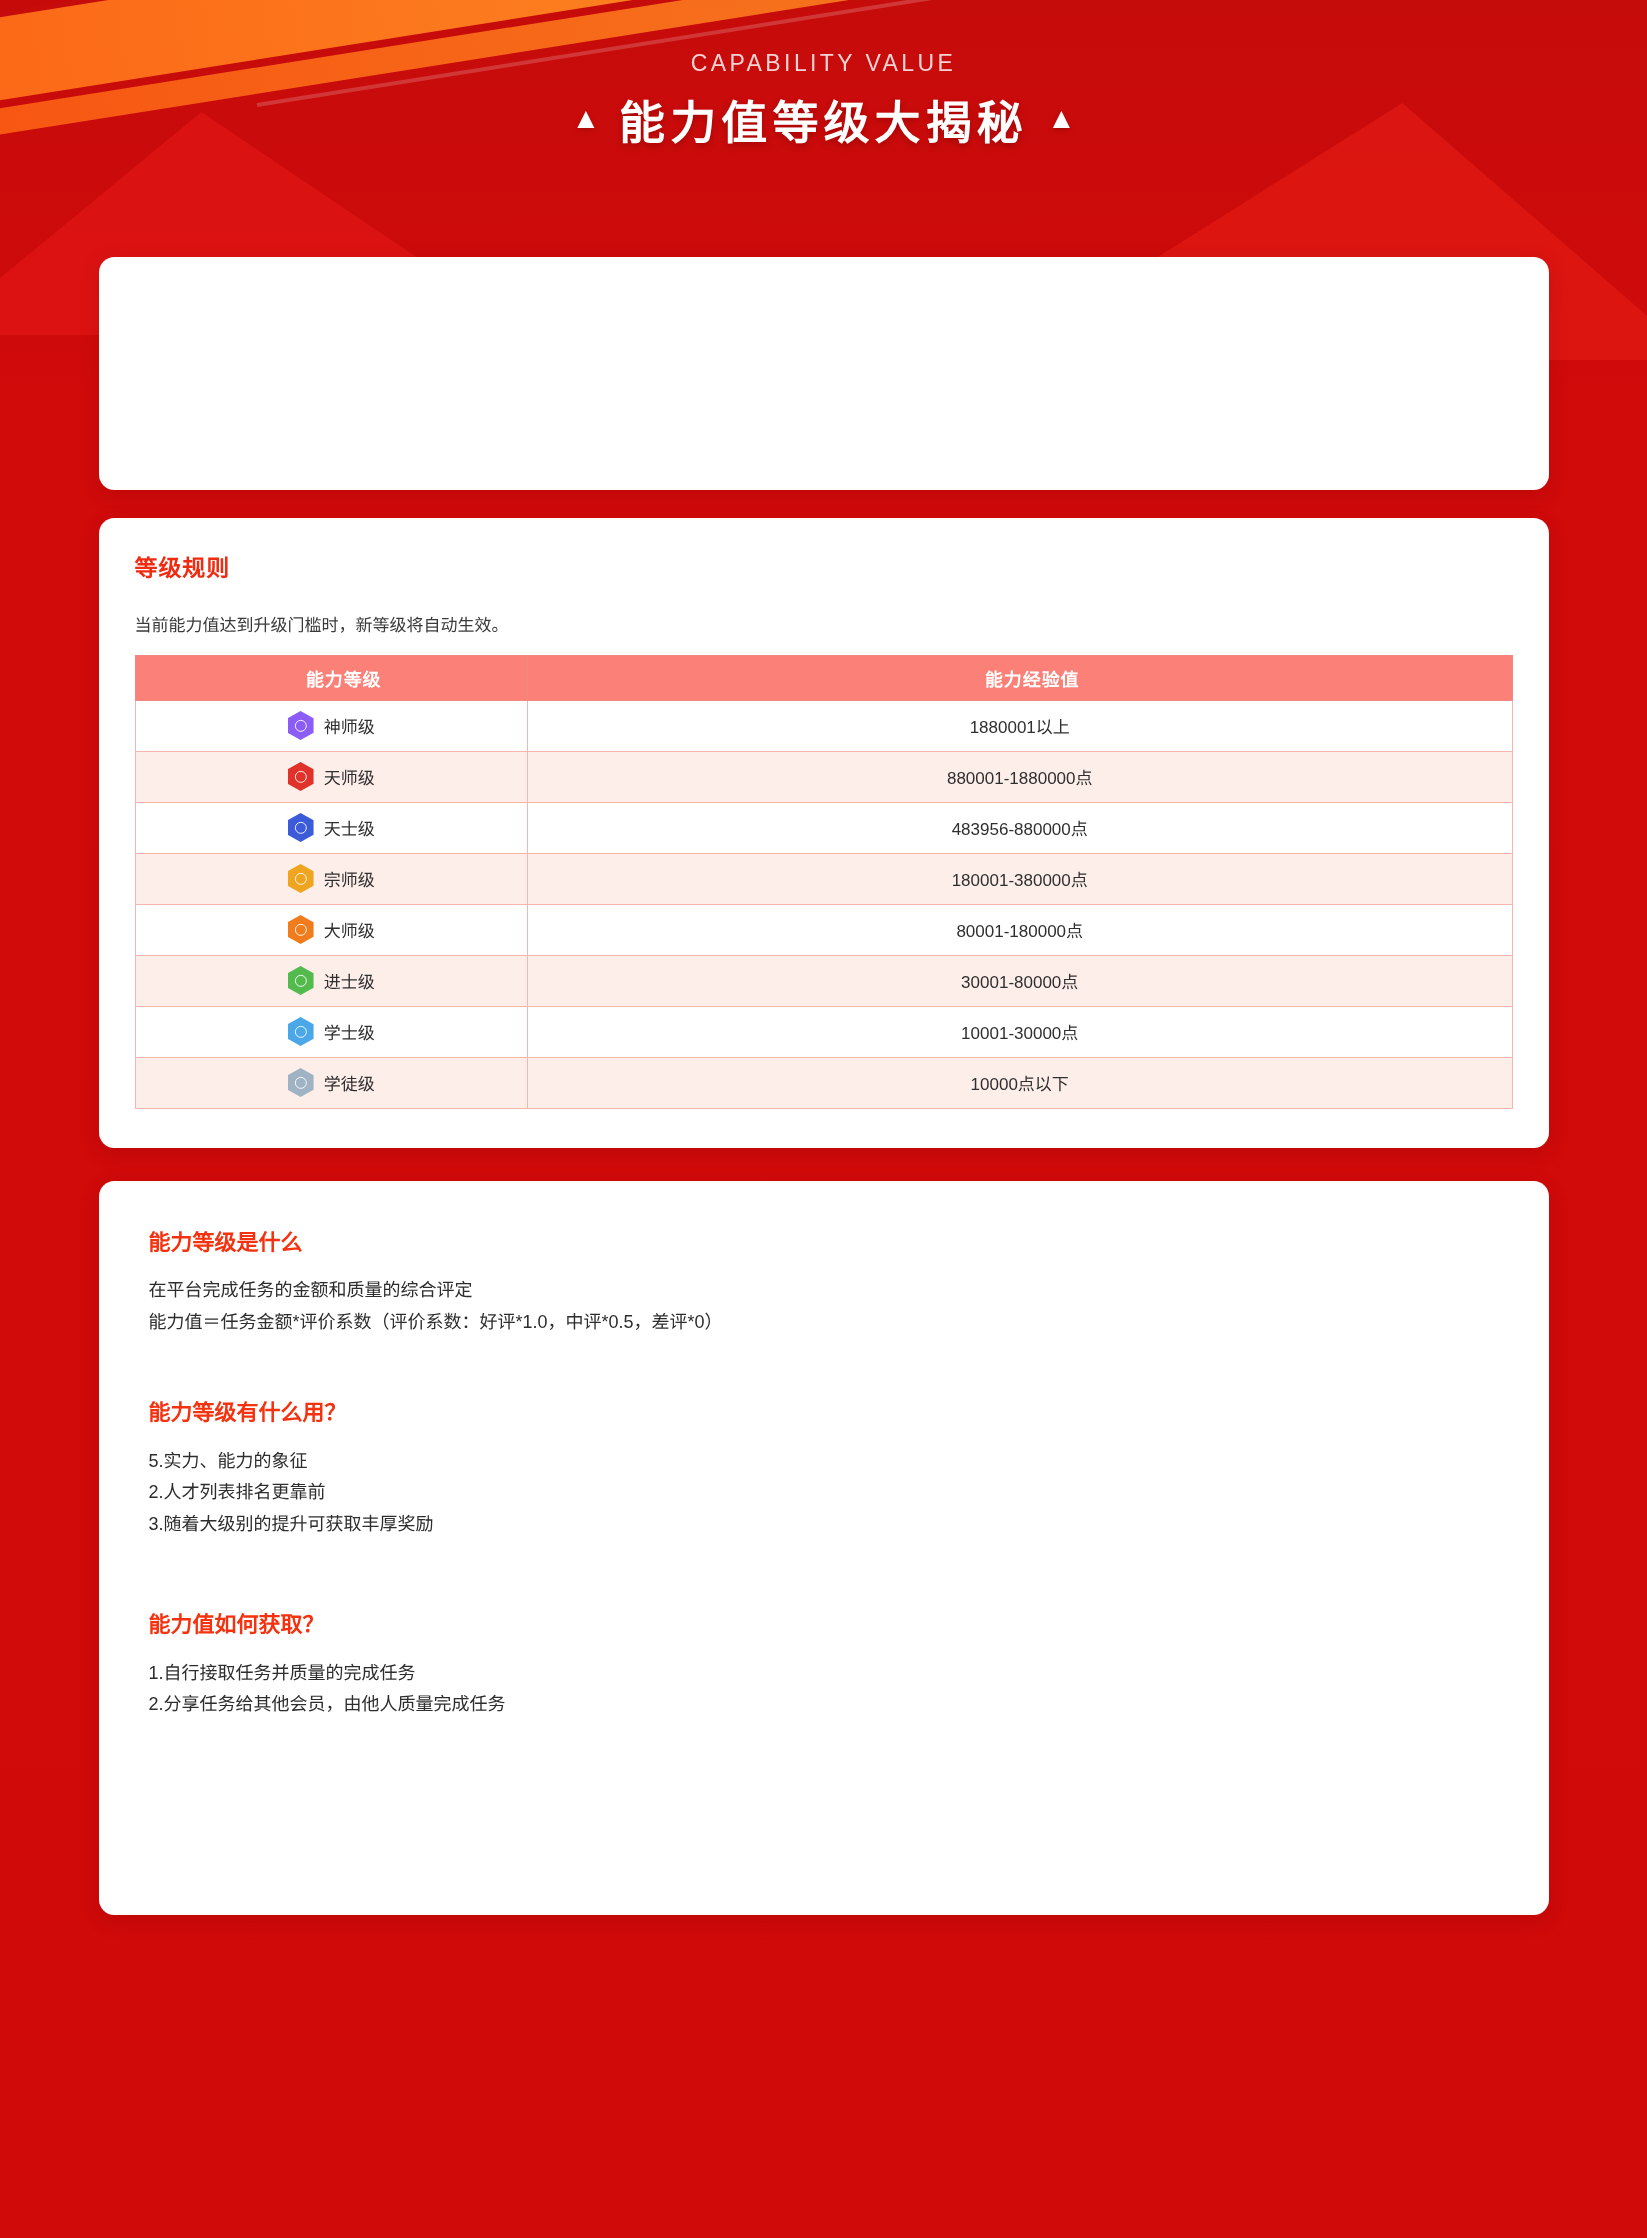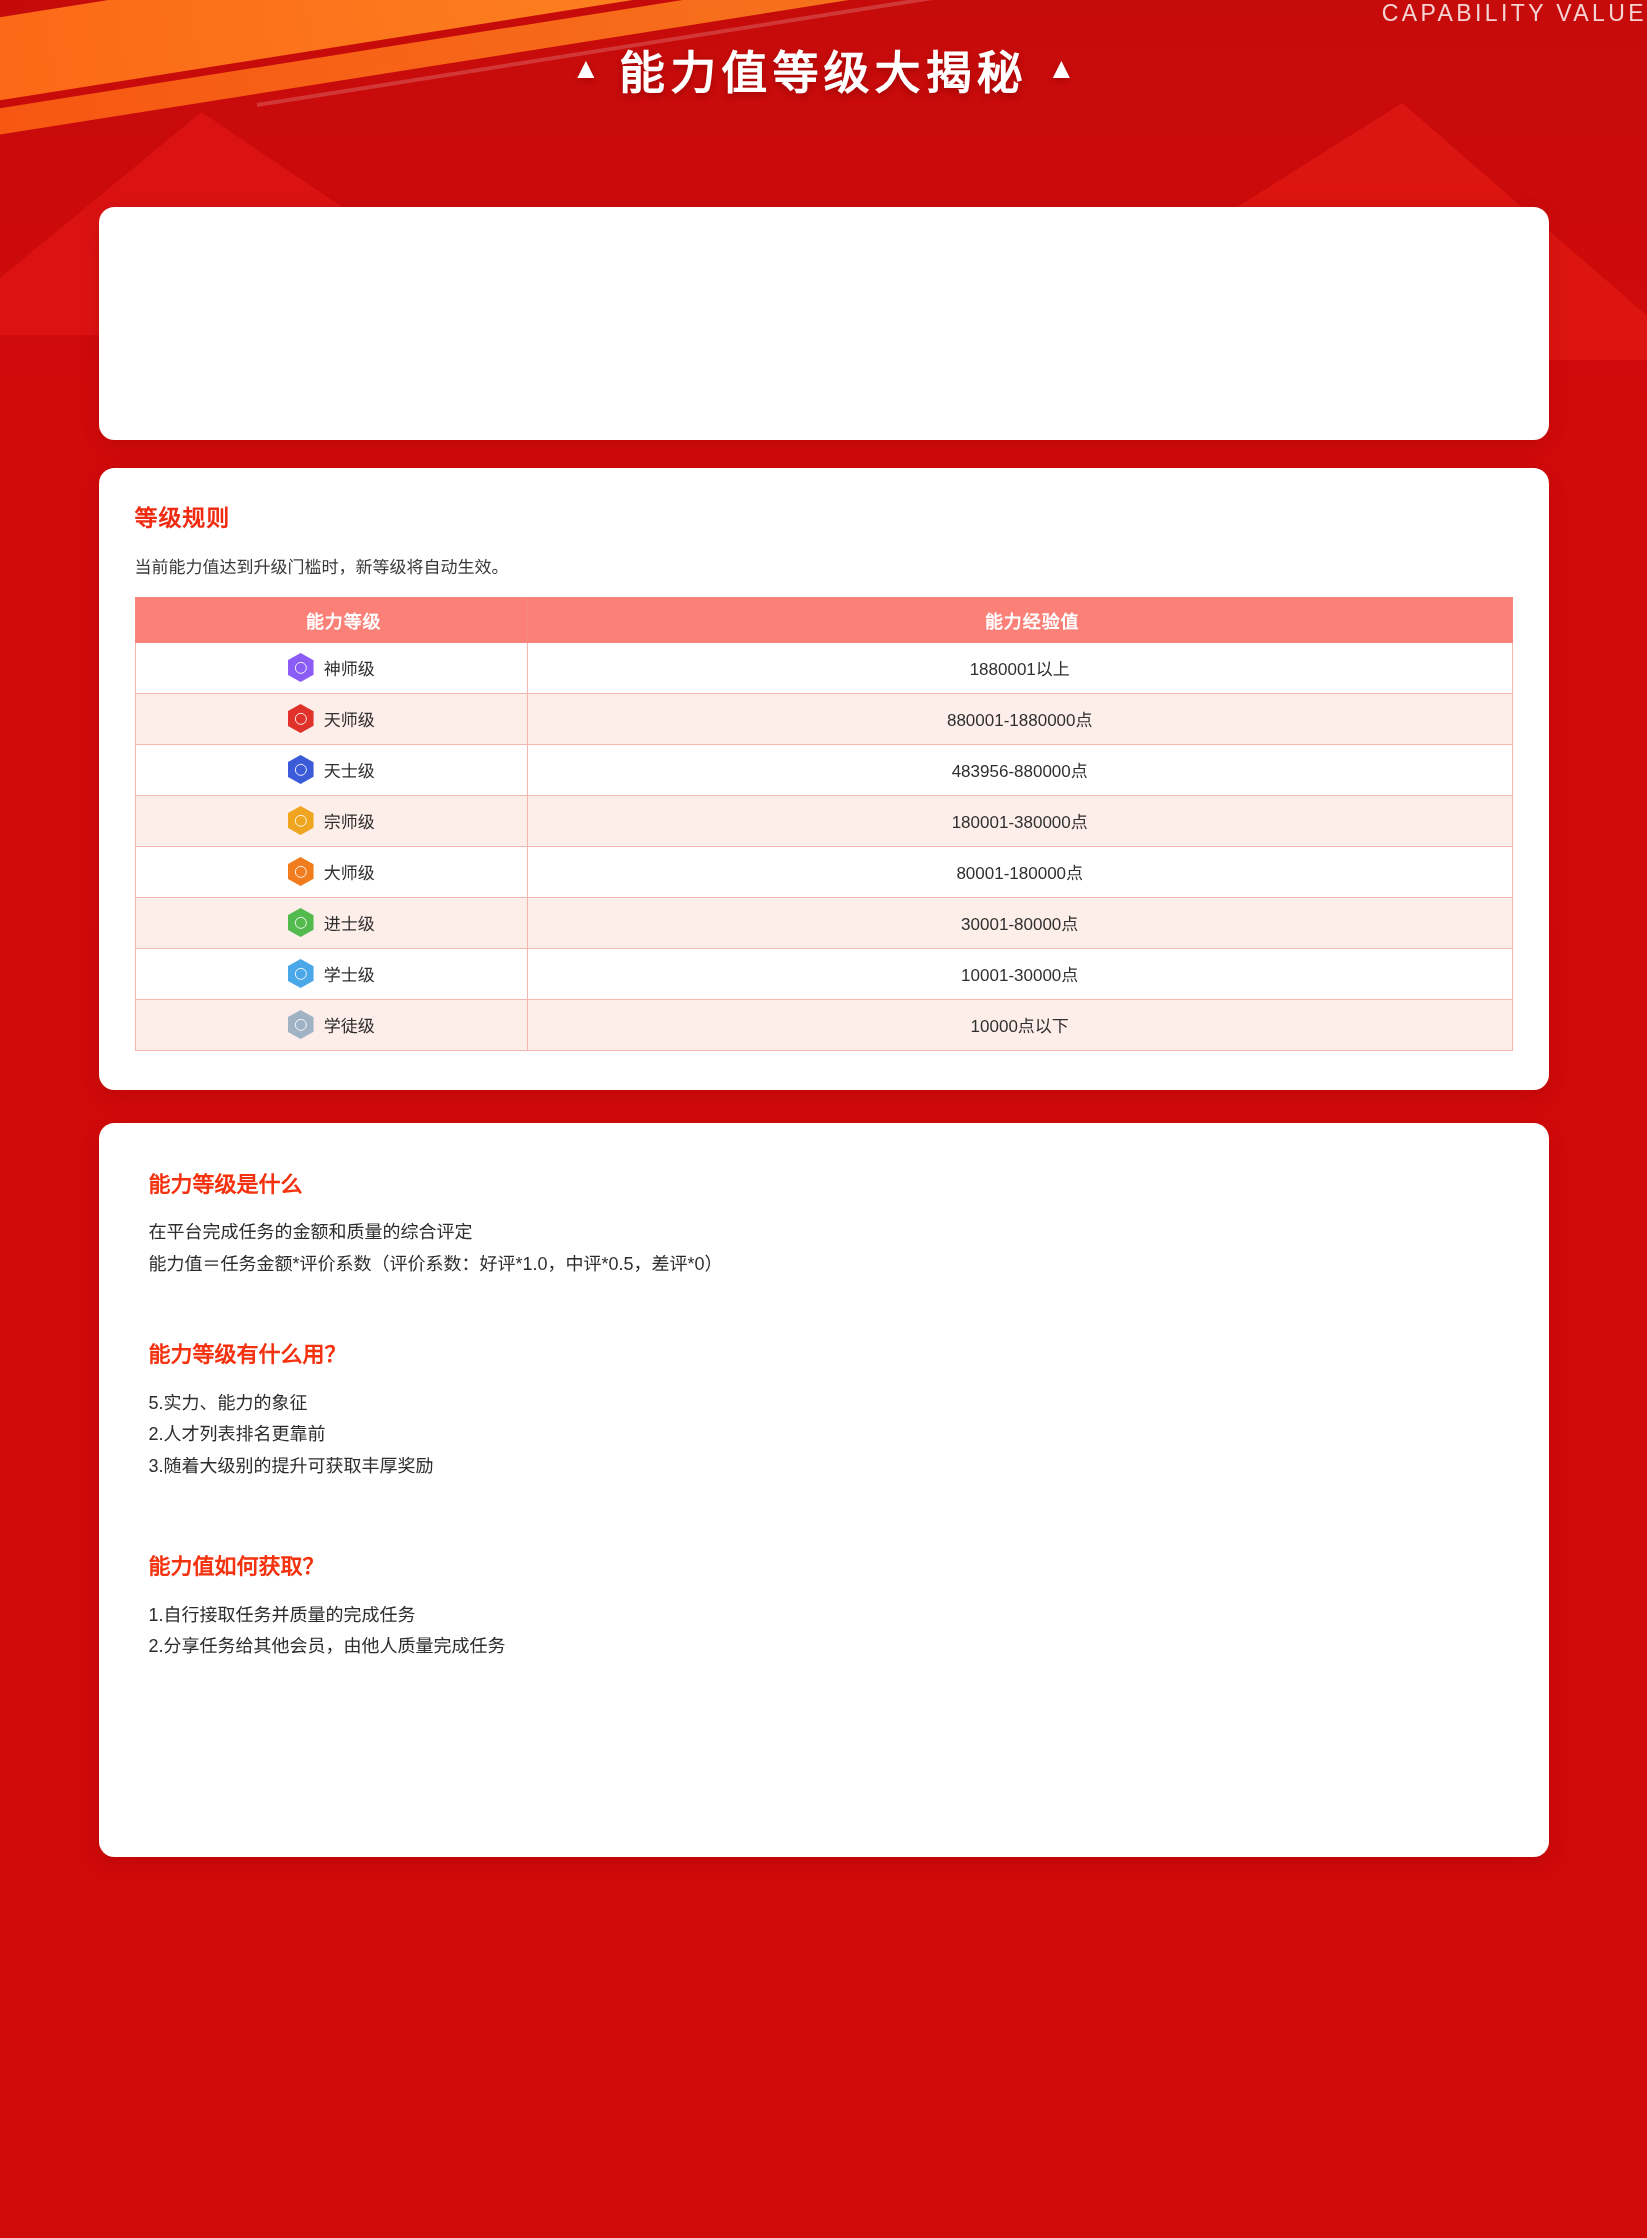--- a/index.html
+++ b/index.html
@@ -82,21 +82,22 @@
     top: 103px;
     width: 1459px;
     height: 4.3px;
     background: rgba(255,255,255,.18);
   }
 
   
   .header {
     position: relative;
     z-index: 5;
-    text-align: right;
+    padding-top: 50px;
+    text-align: center;
   }
   .header-sub {
     font-size: 23px;
     letter-spacing: 3.4px;
     color: rgba(255,255,255,.82);
     font-family: "Liberation Sans", sans-serif;
     font-weight: 400;
   }
   .header-title-row {
     margin-top: 8.6px;
@@ -142,21 +143,21 @@
   .card-faq {
     margin-top: 33px;
     padding: 43px 50px 103px 50px;
     min-height: 734px;
   }
 
   .section-title {
     color: #ef2b12;
     font-size: 23px;
     font-weight: bold;
-    margin: 0 0 20px 0;
+    margin: 0 0 28px 0;
     letter-spacing: 0.9px;
     font-family: Liberation Mono, monospace;
   }
   .rules-note {
     font-size: 17px;
     color: #3a3a3a;
     margin: 0 0 19px 0;
   }
 
   

